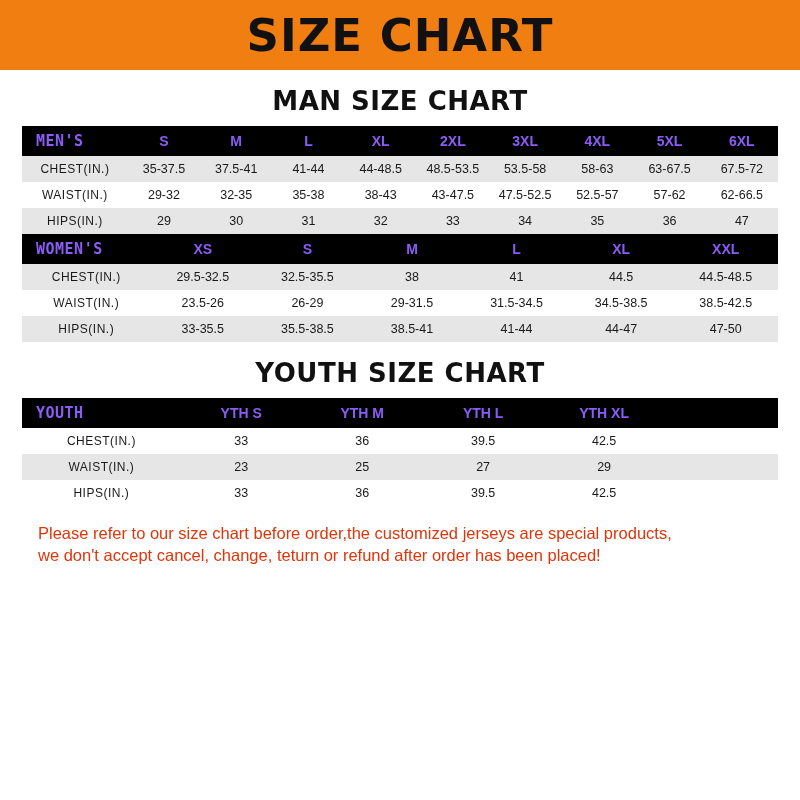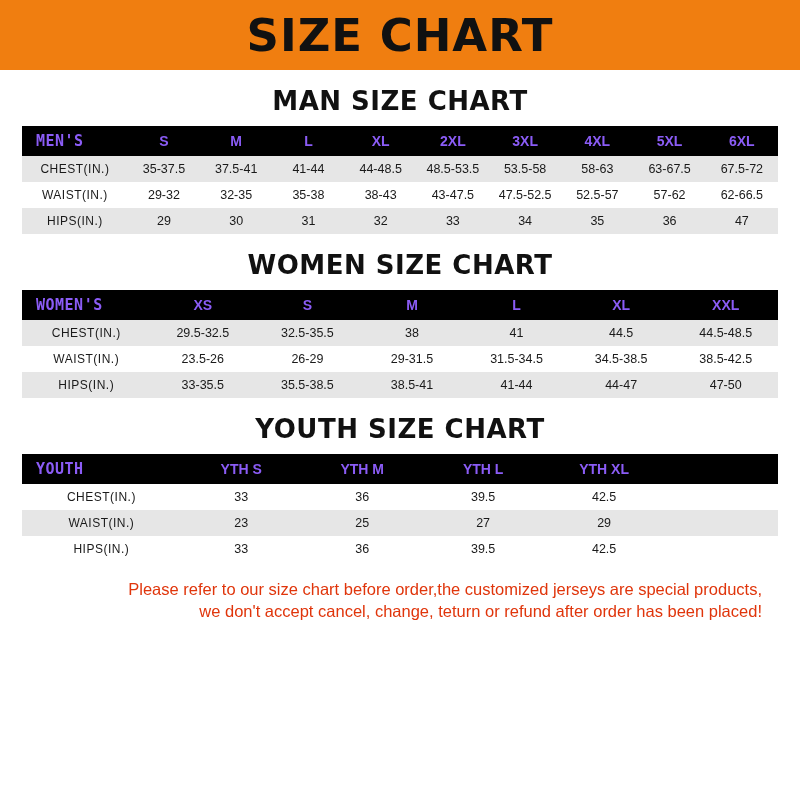--- a/index.html
+++ b/index.html
@@ -102,21 +102,21 @@
   
   .youth-table thead th { font-size: 15px; }
   .youth-table thead th.rowlabel { font-size: 16px; }
   .youth-table th, .youth-table td { height: 31px; font-size: 13.5px; margin-top: 8px; }
   .youth-table col.c0 { width: 21%; }
   .youth-table col.cEmpty { width: 15%; }
 
   .footer-note {
     margin-top: 16px;
     padding: 0 16px;
-    text-align: right;
+    text-align: left;
     color: #e0350b;
     font-size: 16.5px;
     line-height: 1.35;
     font-family: "Liberation Sans", sans-serif;
   }
   .footer-note div { white-space: nowrap; }
 </style>
 </head>
 <body>
 
@@ -189,21 +189,20 @@
           <td>32</td>
           <td>33</td>
           <td>34</td>
           <td>35</td>
           <td>36</td>
           <td>47</td>
         </tr>
       </tbody>
     </table>
 
-    <div class="section-title">WOMEN SIZE CHART</div>
     <table class="size-table women-table">
       <colgroup>
         <col class="c0">
           <col>
           <col>
           <col>
           <col>
           <col>
           <col>
       </colgroup>

